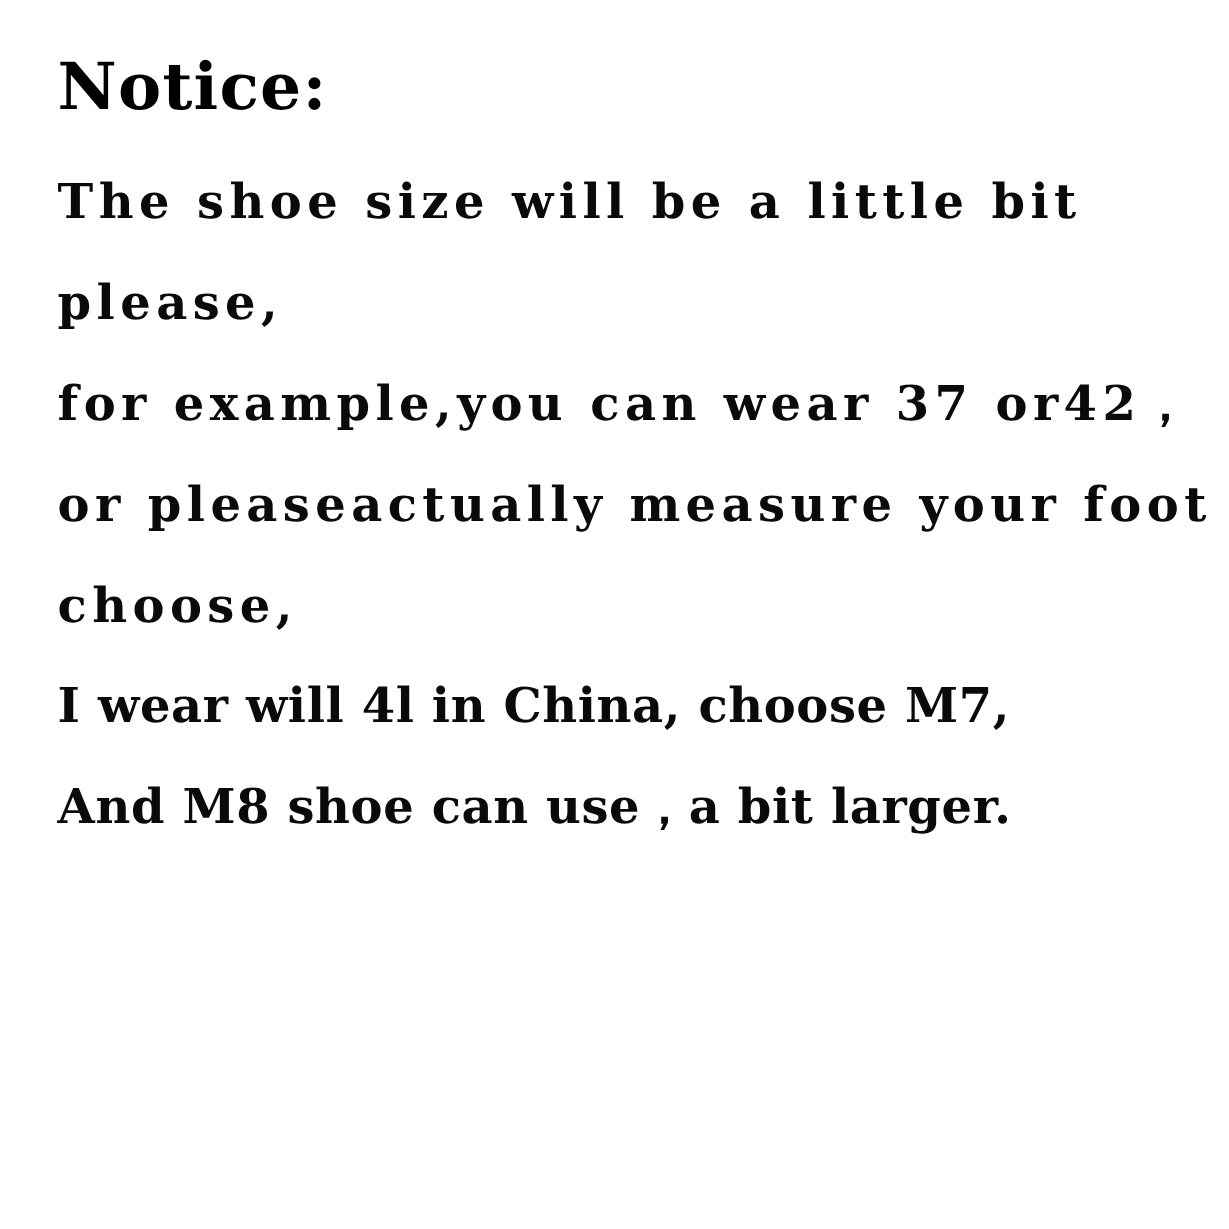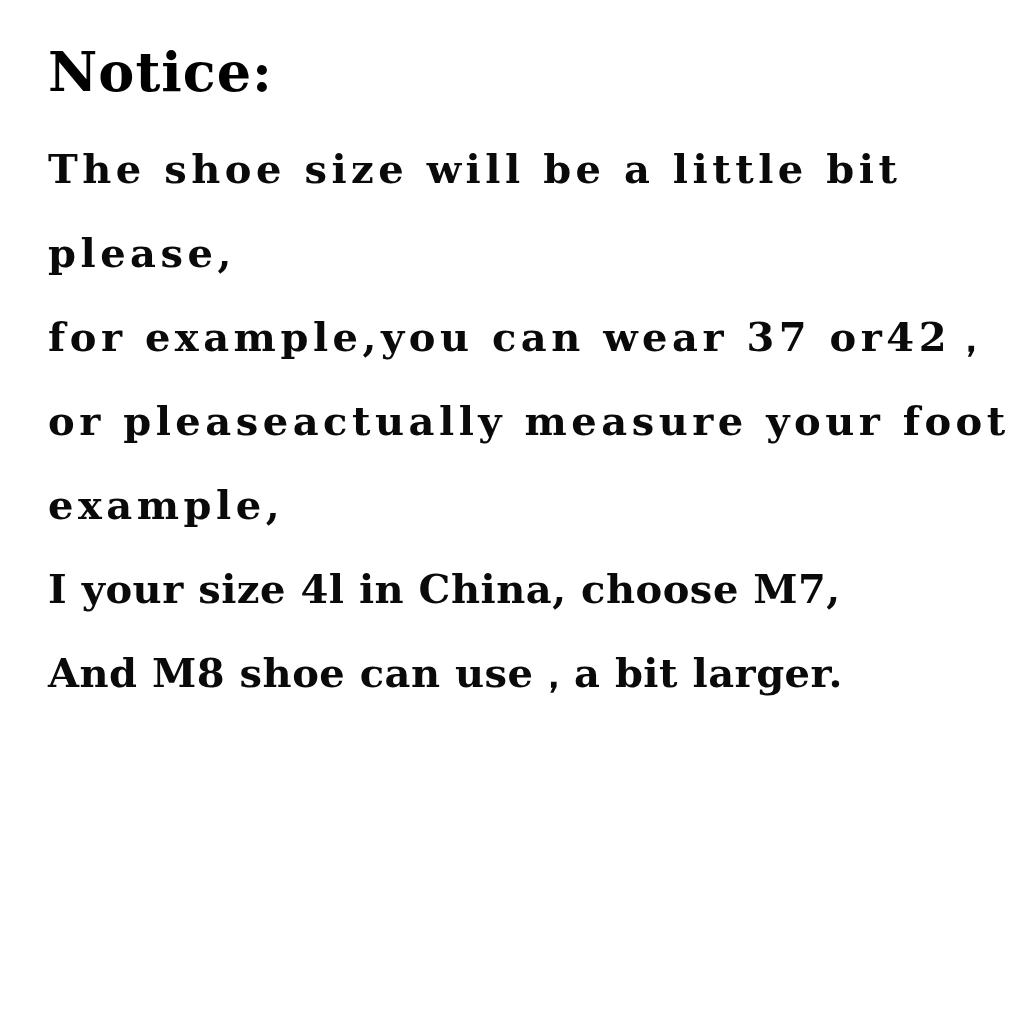--- a/index.html
+++ b/index.html
@@ -54,17 +54,17 @@
 </head>
 <body>
 
 <div class="notice-card">
   <h1 class="notice-title">Notice:</h1>
   <div class="notice-body">
     <div class="notice-line spaced">The shoe size will be a little bit</div>
     <div class="notice-line spaced">please,</div>
     <div class="notice-line spaced">for example,you can wear 37 or42，</div>
     <div class="notice-line spaced">or pleaseactually measure your foot</div>
-    <div class="notice-line spaced">example,</div>
-    <div class="notice-line tight">I your size 4l in China, choose M7,</div>
+    <div class="notice-line spaced">choose,</div>
+    <div class="notice-line tight">I wear will 4l in China, choose M7,</div>
     <div class="notice-line tight">And M8 shoe can use，a bit larger.</div>
   </div>
 </div>
 
 </body></html>

